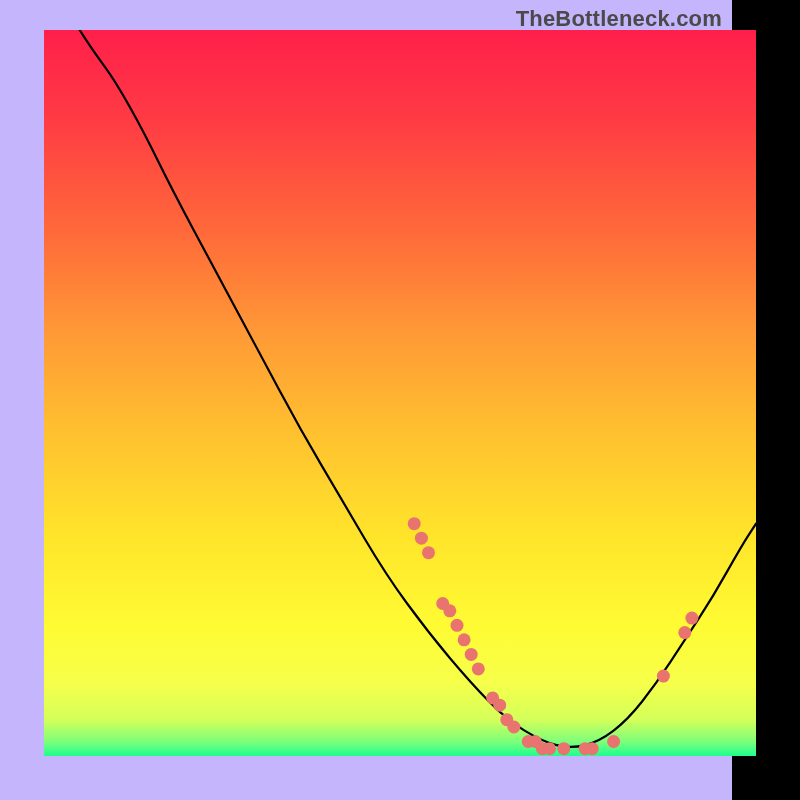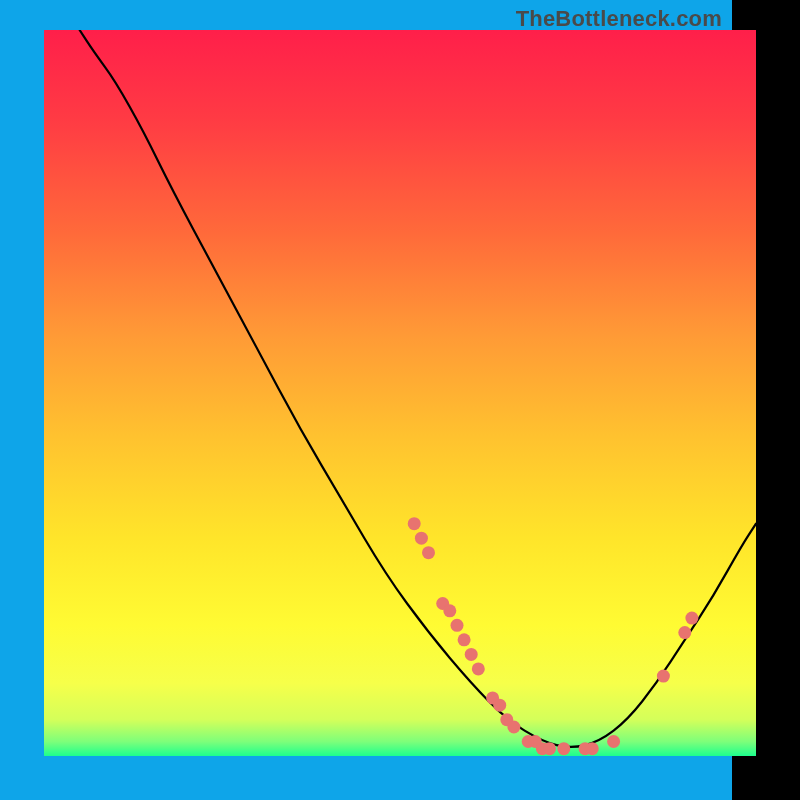--- a/index.html
+++ b/index.html
@@ -7,21 +7,21 @@
     padding: 0;
     width: 800px;
     height: 800px;
     background: #000;
     font-family: Arial, sans-serif;
     overflow: hidden;
   }
   .outer {
     width: 732px;
     height: 800px;
-    background: #0ea5e9;
+    background: #c4b5fd;
     position: relative;
   }
   .watermark {
     position: absolute;
     top: 6px;
     right: 10px;
     color: #4a4a4a;
     font-size: 22px;
     font-weight: bold;
     letter-spacing: 0.2px;

